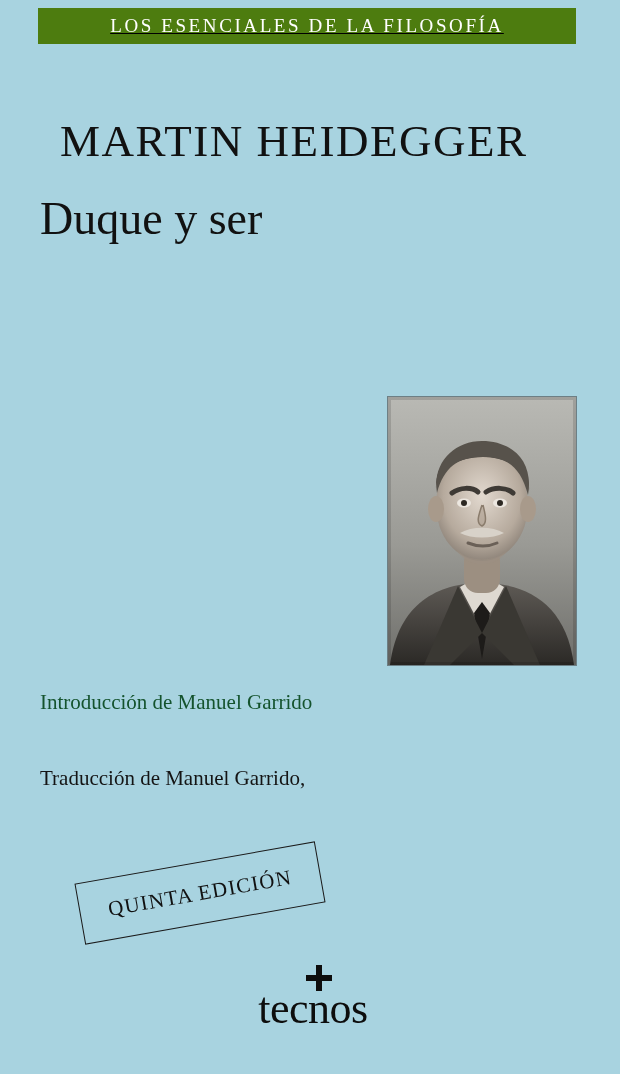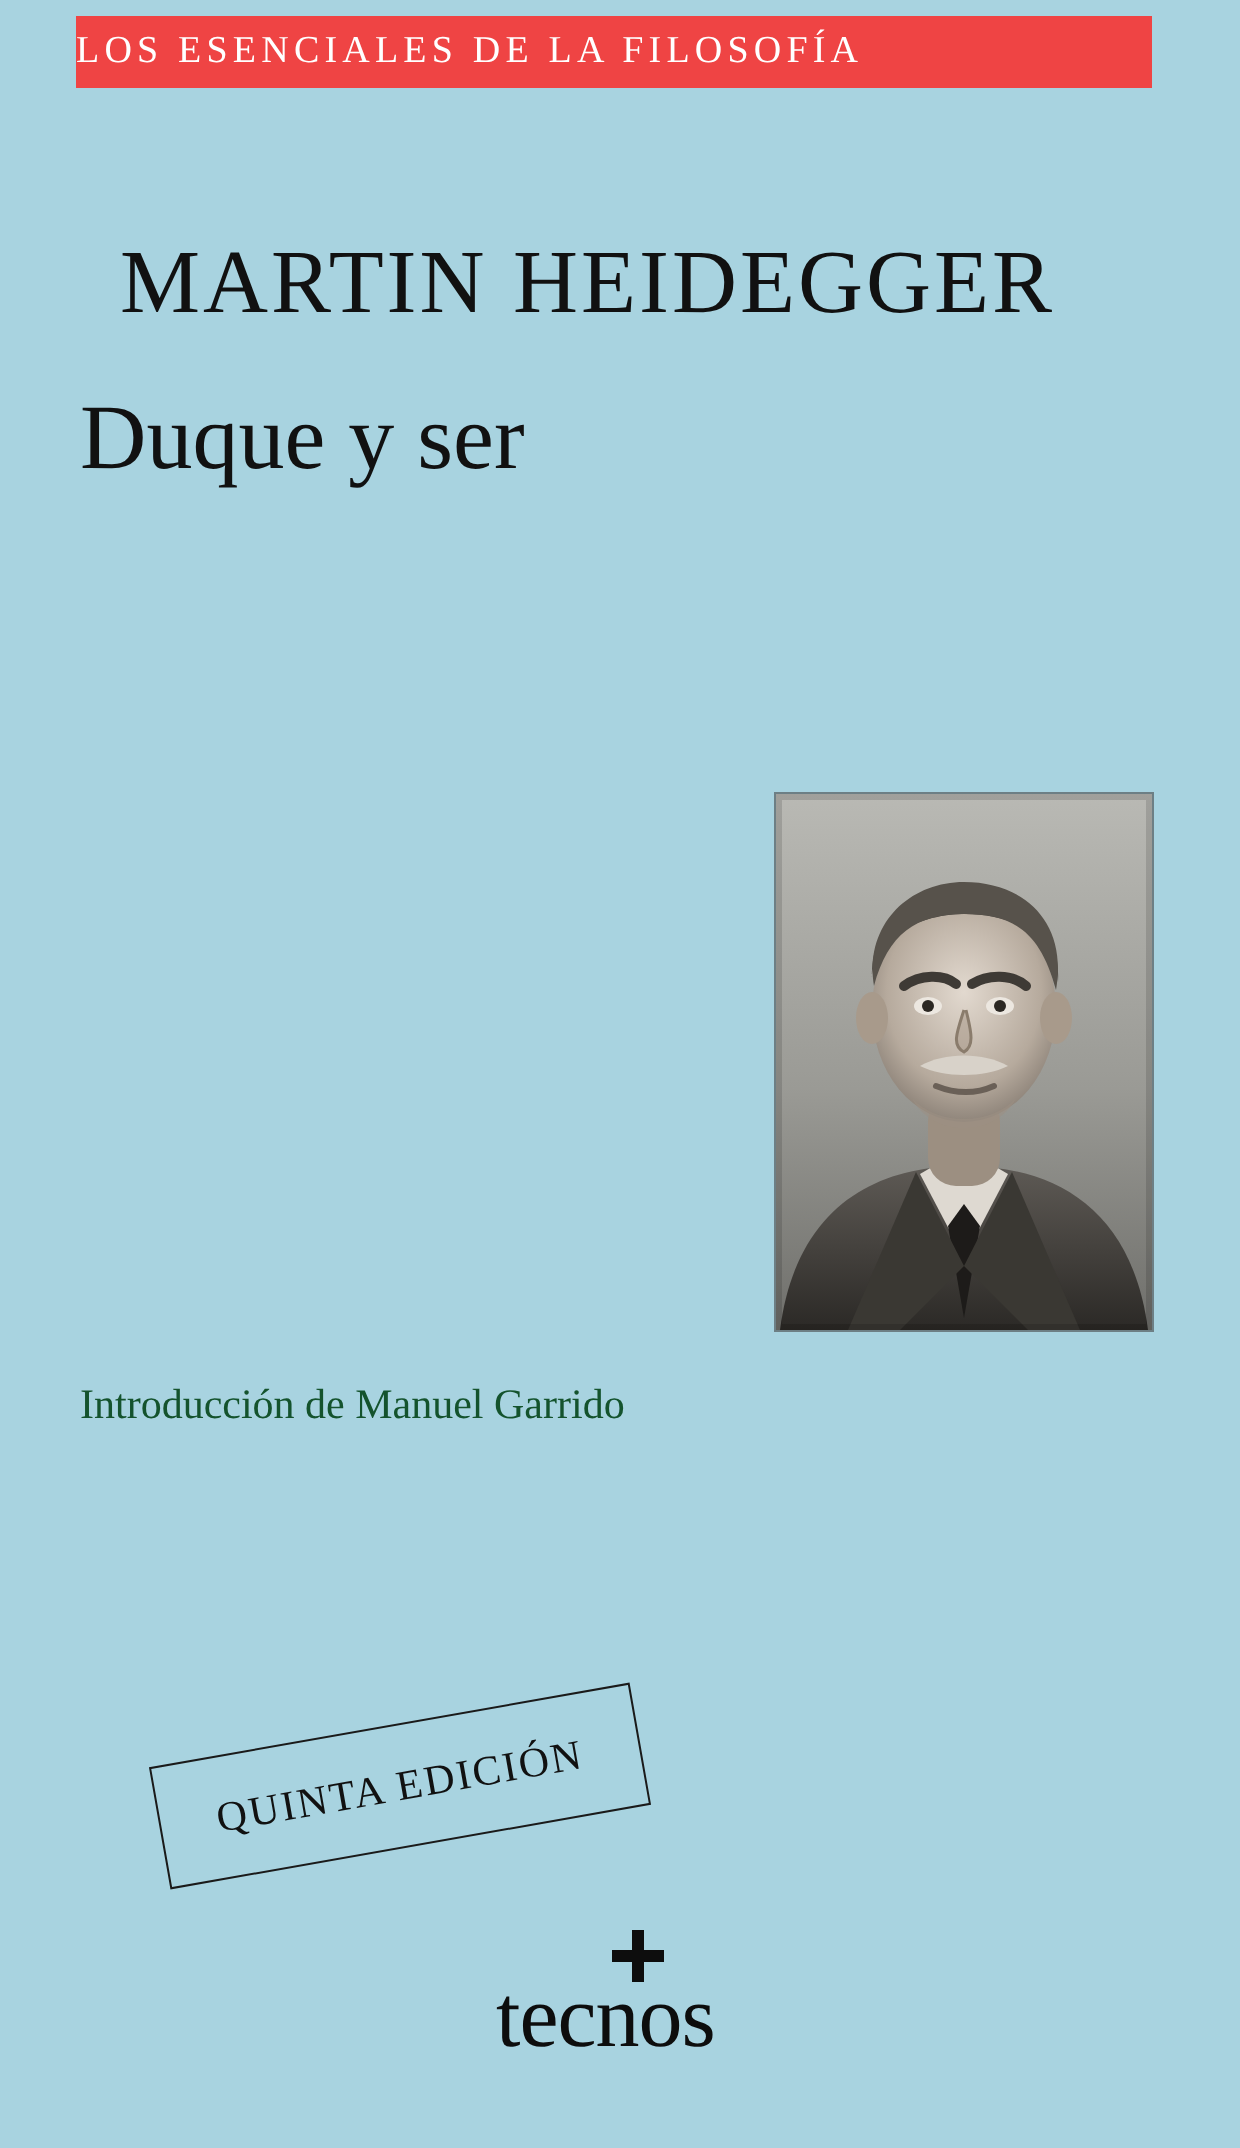--- a/index.html
+++ b/index.html
@@ -21,23 +21,25 @@
     background: #a8d3e0;
   }
 
   
   .series-banner {
     position: absolute;
     left: 38px;
     top: 8px;
     width: 538px;
     height: 36px;
-    background: #ef4444;
+    background: #4d7c0f;
     display: flex;
     align-items: center;
+    justify-content: center;
+    text-decoration: underline;
   }
   .series-banner-text {
     color: #ffffff;
     font-family: "Liberation Serif", serif;
     font-size: 19px;
     letter-spacing: 2.6px;
     font-weight: normal;
     white-space: nowrap;
   }
 
@@ -126,20 +128,21 @@
     left: 248px;
     top: 965px;
     width: 130px;
     height: 80px;
   }
   .publisher-name {
     position: absolute;
     left: 0;
     top: 18px;
     width: 130px;
+    text-align: center;
     font-size: 44px;
     color: #0d0d0d;
     letter-spacing: -0.5px;
   }
   .publisher-cross {
     position: absolute;
     left: 58px;
     top: 0px;
     width: 26px;
     height: 26px;
@@ -226,20 +229,21 @@
 
       <path d="M68 152 C80 166 108 166 120 152 C110 172 78 172 68 152 Z" fill="#9d9084" opacity="0.55"></path>
 
       <rect x="0" y="0" width="188" height="268" fill="none" stroke="#00000022" stroke-width="6"></rect>
     </svg>
   </div>
 
   <div class="intro-line">Introducción de Manuel Garrido</div>
 
   <div class="translation">
+    <div>Traducción de Manuel Garrido,</div>
   </div>
 
   <div class="edition-stamp">
     <span class="edition-stamp-text">QUINTA EDICIÓN</span>
   </div>
 
   <div class="publisher">
     <div class="publisher-cross"></div>
     <div class="publisher-name">tecnos</div>
   </div>

